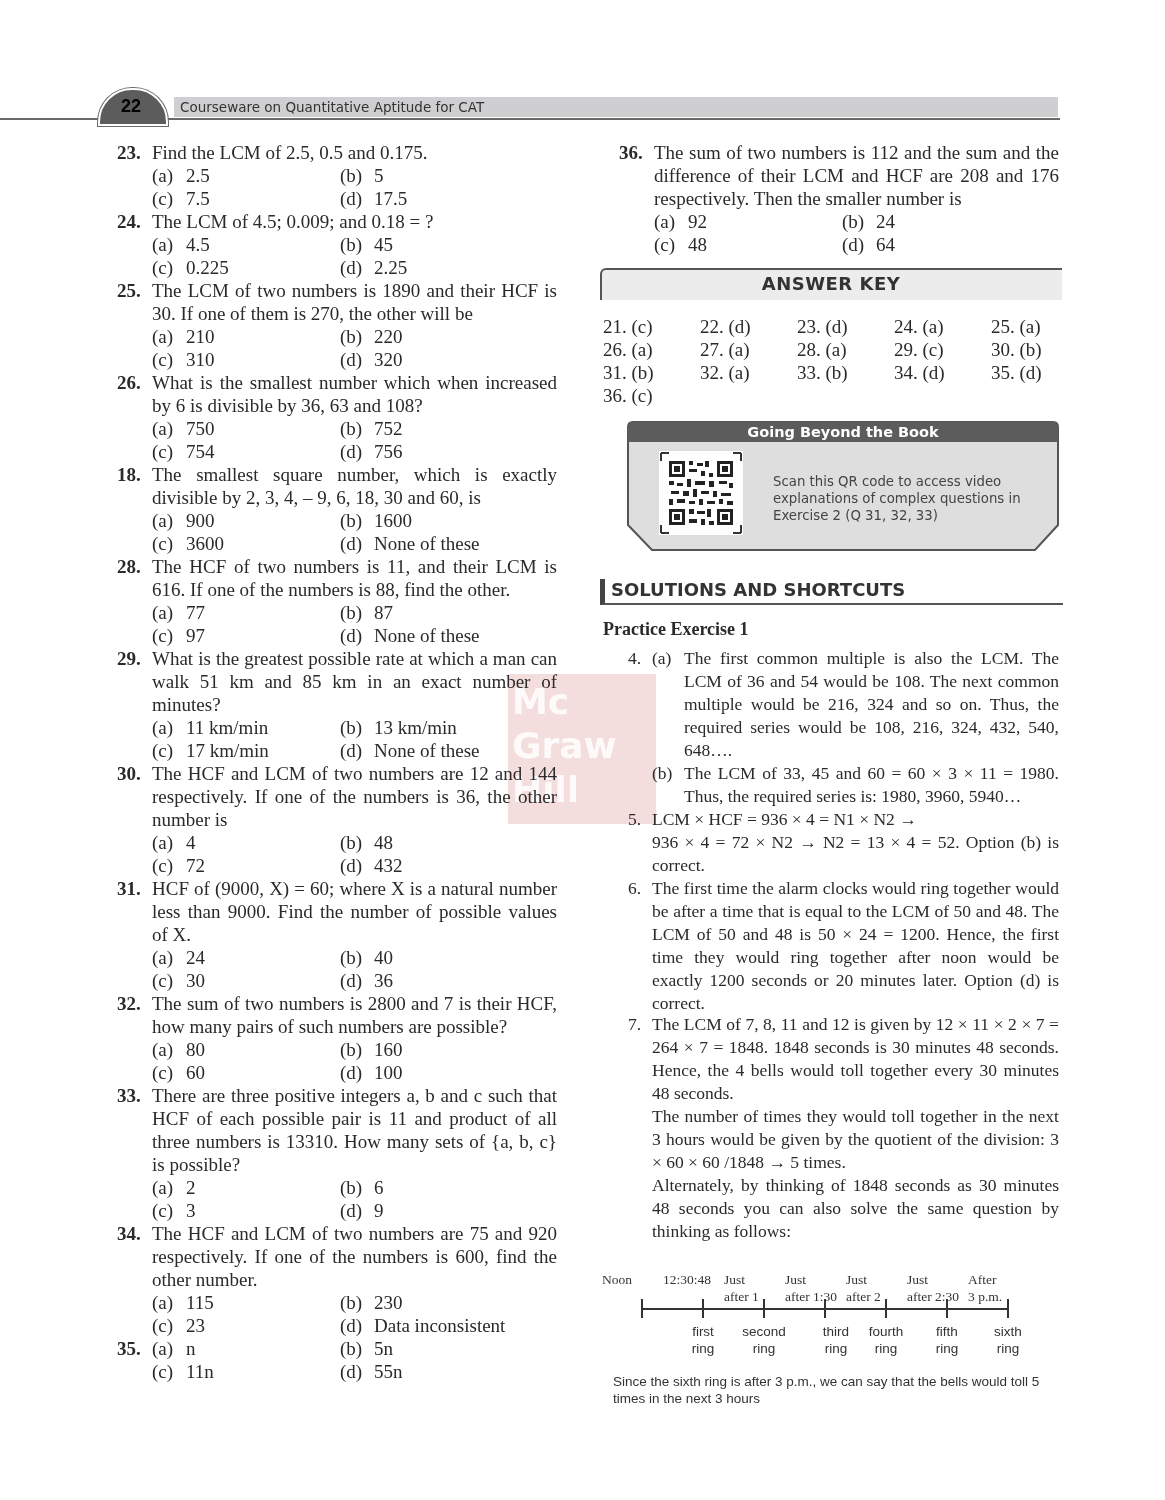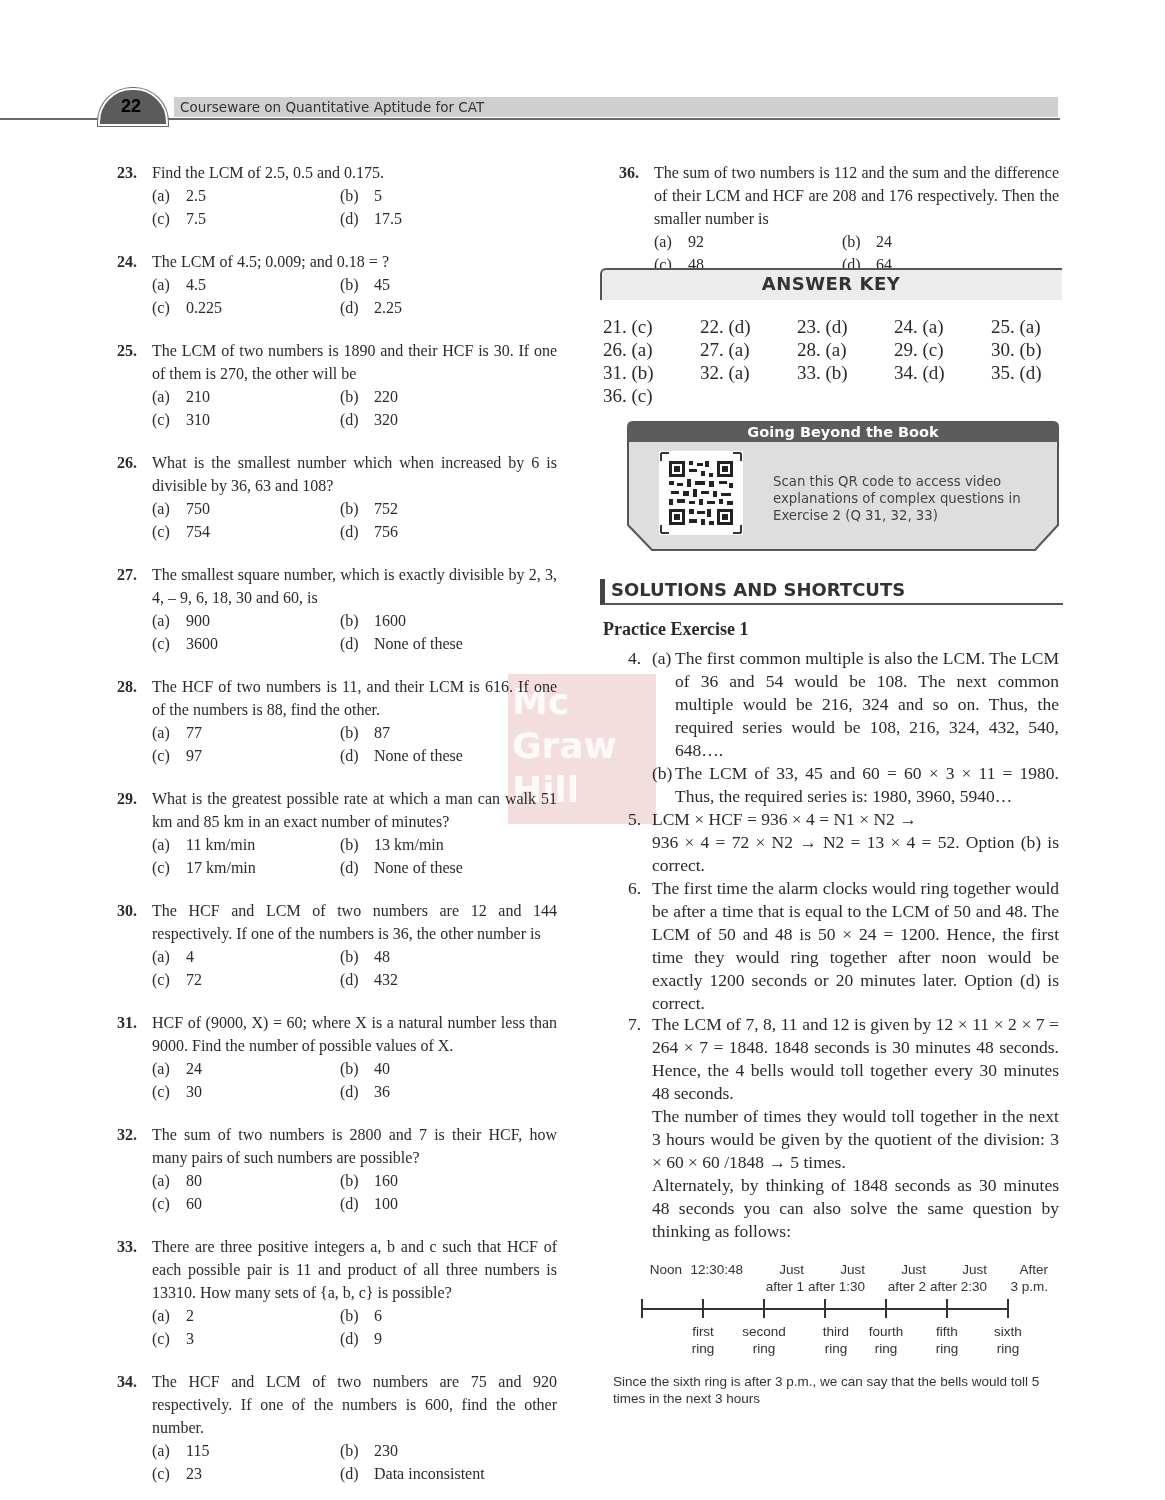--- a/index.html
+++ b/index.html
@@ -13,21 +13,21 @@
              box-shadow: 0 0 0 1px #6a6a6a; }
   .hdr-num { position: absolute; left: 98px; top: 96px; width: 66px; text-align: center;
              color: #000000; font-family: "Liberation Sans", "DejaVu Sans", sans-serif;
              font-weight: bold; font-size: 18px; }
   .hdr-bar { position: absolute; left: 174px; top: 97px; width: 884px; height: 20px; background: #cfcfd1; }
   .hdr-title { position: absolute; left: 180px; top: 99px; font-family: "DejaVu Sans", sans-serif;
                font-size: 13.5px; color: #333; }
 
   
   .col-left { position: absolute; left: 117px; top: 141px; width: 440px; }
-  .q { position: relative; font-size: 16px; line-height: 23px; margin-top: 20px; }
+  .q { position: relative; font-size: 19px; line-height: 23px; }
   .q-num { position: absolute; left: 0; top: 0; font-weight: bold; }
   .q-text { margin-left: 35px; text-align: justify; }
   .opts { margin-left: 35px; display: grid; grid-template-columns: 188px 1fr; }
   .opt { white-space: nowrap; }
   .opt .lbl { display: inline-block; width: 34px; }
 
   
   .col-right { position: absolute; left: 619px; top: 141px; width: 440px; }
 
   .ak-box { position: absolute; left: 600px; top: 268px; width: 460px; height: 30px;
@@ -52,26 +52,26 @@
               border-left: 5px solid #444; border-bottom: 2px solid #555; }
   .sol-title { position: absolute; left: 611px; top: 579px; font-family: "DejaVu Sans", sans-serif;
                font-weight: bold; font-size: 18px; color: #333; }
   .pe-title { position: absolute; left: 603px; top: 619px; font-weight: bold; font-size: 18px; }
 
   .sol { position: absolute; font-size: 17.5px; line-height: 23px; text-align: justify; }
   .sol .n { position: absolute; left: 0; top: 0; }
   .sol .t { margin-left: 24px; }
   .sub { position: relative; }
   .sub .l { position: absolute; left: 0; top: 0; }
-  .sub .t2 { margin-left: 23px; }
+  .sub .t2 { margin-left: 32px; }
 
   
   .tl { position: absolute; left: 600px; top: 1255px; width: 460px; height: 160px;
         font-family: "Liberation Sans", "DejaVu Sans", sans-serif; font-size: 13.5px; color: #333; }
-  .tl .top { position: absolute; top: 6px; width: 80px; margin-left: -40px; text-align: right; line-height: 17px; }
+  .tl .top { position: absolute; top: 16px; width: 80px; margin-left: -40px; text-align: left; line-height: 17px; font-family: Liberation Serif, serif; }
   .tl .bot { position: absolute; top: 68px; width: 80px; margin-left: -40px; text-align: center; line-height: 17px; }
   .tl .axis { position: absolute; left: 41px; top: 53px; width: 366px; height: 2px; background: #333; }
   .tl .tick { position: absolute; top: 44px; width: 2px; height: 19px; background: #333; }
   .tl .note { position: absolute; left: 13px; top: 118px; width: 450px; line-height: 17px; }
 
   
   .wm { position: absolute; left: 508px; top: 674px; width: 148px; height: 150px; background: rgba(220,150,150,0.32); }
   .wm-t { position: absolute; left: 512px; top: 680px; font-family: "DejaVu Sans", sans-serif; font-weight: bold;
           font-size: 36px; line-height: 44px; color: rgba(255,255,255,0.85); }
 </style>
@@ -128,21 +128,21 @@
         <span class="q-num">26.</span>
         <div class="q-text">What is the smallest number which when increased by 6 is divisible by 36, 63 and 108?</div>
         <div class="opts">
           <div class="opt"><span class="lbl">(a)</span><span>750</span></div>
           <div class="opt"><span class="lbl">(b)</span><span>752</span></div>
           <div class="opt"><span class="lbl">(c)</span><span>754</span></div>
           <div class="opt"><span class="lbl">(d)</span><span>756</span></div>
         </div>
       </div>
       <div class="q">
-        <span class="q-num">27.</span>
+        <span class="q-num">18.</span>
         <div class="q-text">The smallest square number, which is exactly divisible by 2, 3, 4, – 9, 6, 18, 30 and 60, is</div>
         <div class="opts">
           <div class="opt"><span class="lbl">(a)</span><span>900</span></div>
           <div class="opt"><span class="lbl">(b)</span><span>1600</span></div>
           <div class="opt"><span class="lbl">(c)</span><span>3600</span></div>
           <div class="opt"><span class="lbl">(d)</span><span>None of these</span></div>
         </div>
       </div>
       <div class="q">
         <span class="q-num">28.</span>

